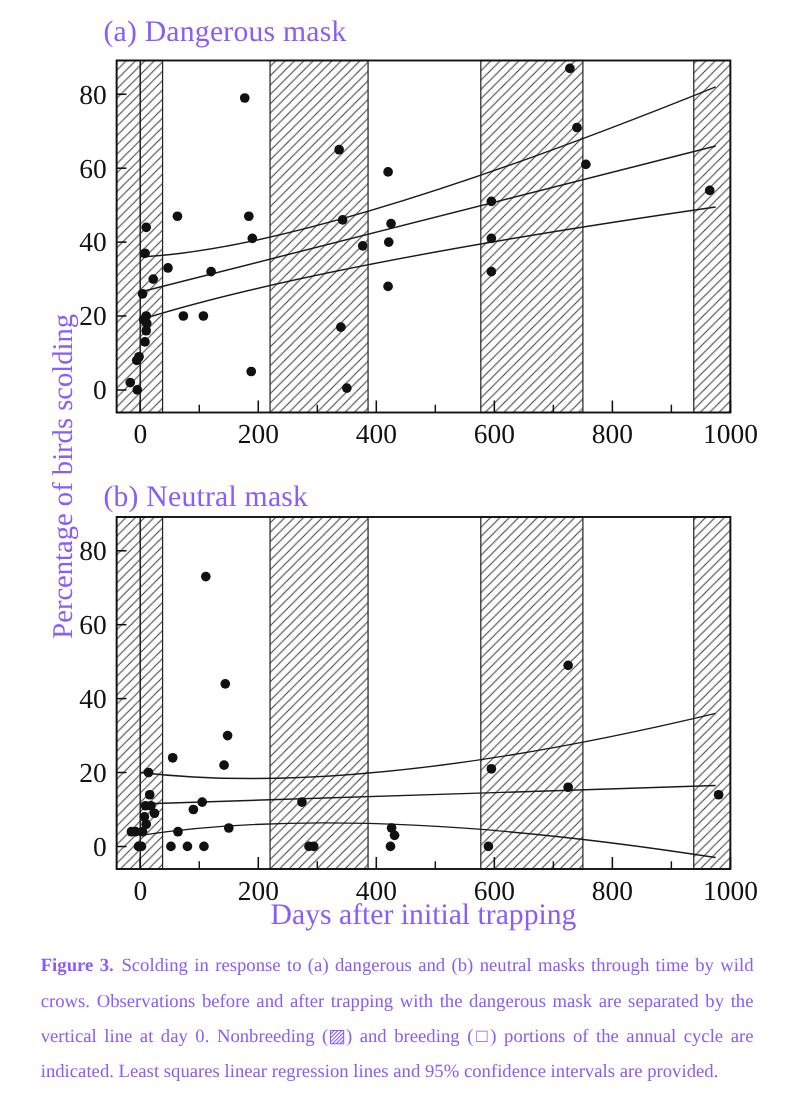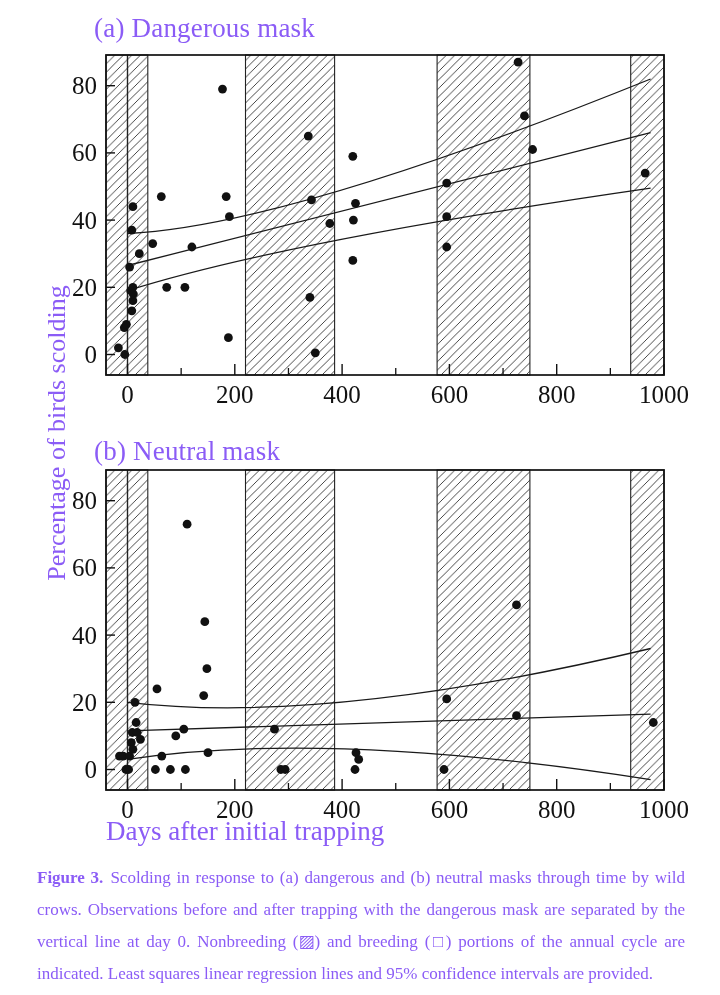--- a/index.html
+++ b/index.html
@@ -6,21 +6,21 @@
   .page{position:relative;width:720px;height:995px;background:#ffffff;overflow:hidden;
         font-family:"Liberation Serif","DejaVu Serif",serif;color:#8b5cf6;}
   .panel-title{position:absolute;left:94px;font-size:27px;letter-spacing:0.2px;white-space:nowrap;}
   .panel-title.a{top:13px;}
   .panel-title.b{top:412px;margin-top:24px;}
   svg.plot{position:absolute;left:0;}
   #svgA{top:0;}
   #svgB{top:415px;}
   .ylabel{position:absolute;left:57px;top:433px;transform:translate(-50%,-50%) rotate(-90deg);
           white-space:nowrap;font-size:26px;}
-  .xlabel{position:absolute;left:106px;top:816px;width:558px;font-size:27px;}
+  .xlabel{position:absolute;left:106px;top:816px;width:558px;text-align:center;font-size:27px;}
   .caption{position:absolute;left:37px;top:862px;width:648px;margin:0;
            font-size:17px;line-height:32px;text-align:justify;}
   .caption b{margin-right:7px;}
   svg text{font-family:"Liberation Serif","DejaVu Serif",serif;fill:#111;}
 </style>
 </head>
 <body>
 
 <div class="page">
 

